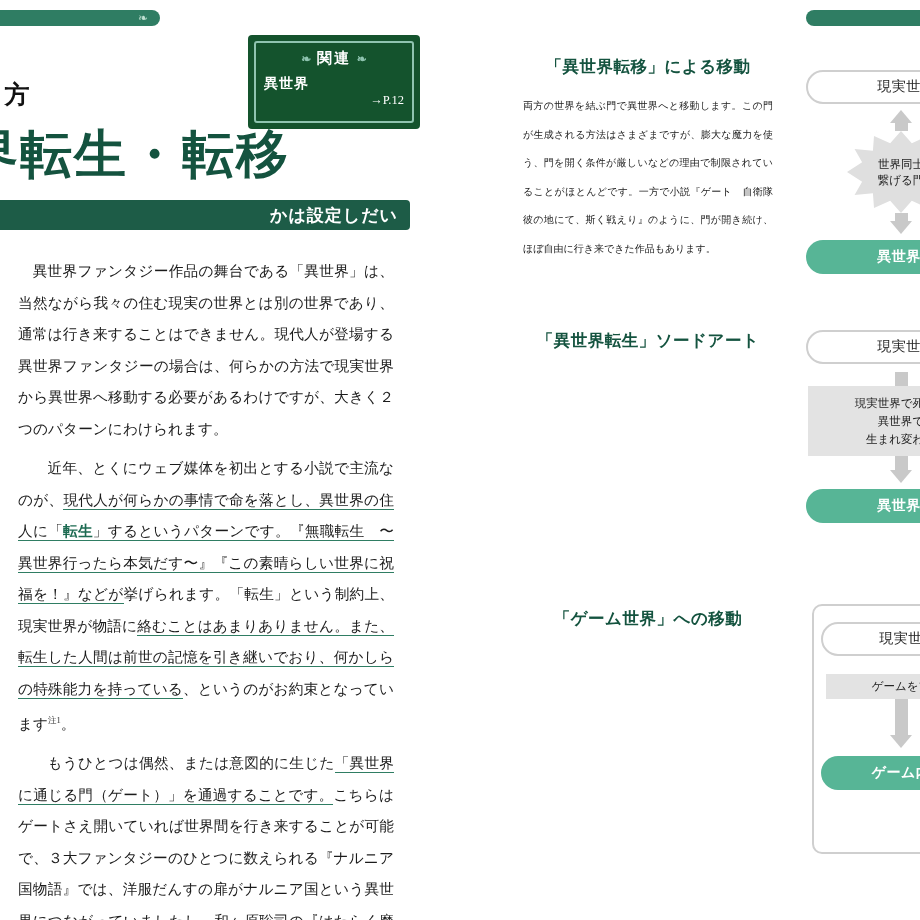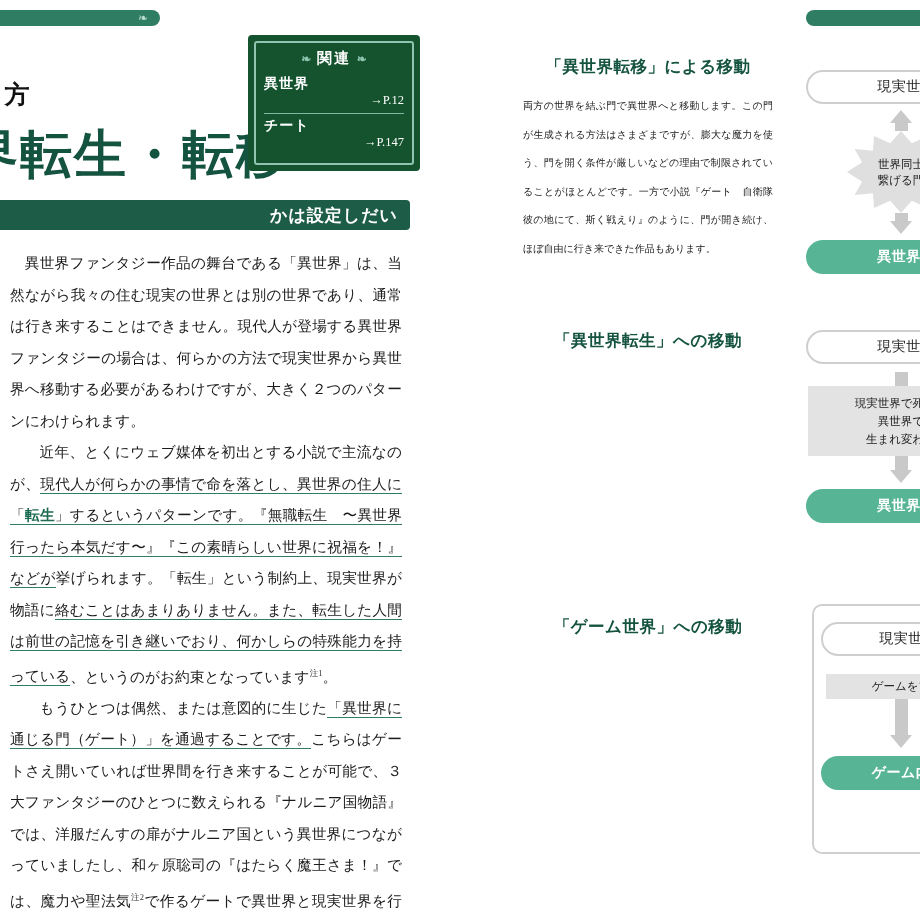--- a/index.html
+++ b/index.html
@@ -85,21 +85,21 @@
     position: absolute;
     left: 10px;
     top: 248px;
     width: 392px;
     font-size: 14.7px;
     line-height: 31.5px;
     text-align: justify;
     text-justify: inter-ideograph;
   }
   .body-text p {
-    margin: 0;
+    margin: 8px;
     text-indent: 1em;
   }
   .u {
     border-bottom: 1px solid #2f7d63;
     padding-bottom: 1px;
   }
   .kw {
     color: #1d6b52;
     font-weight: bold;
     border-bottom: 1px solid #2f7d63;
@@ -321,39 +321,35 @@
     <div class="related-title">
       <span class="orn">❧</span>
       <span>関連</span>
       <span class="orn">❧</span>
     </div>
 
     <div class="rel-item">
       <div class="rel-name">異世界</div>
       <div class="rel-page">→P.12</div>
     </div>
-    <div class="rel-item">
-      <div class="rel-name">チート</div>
-      <div class="rel-page">→P.147</div>
-    </div>
   </div>
 </div>
 
 <div class="col-mid">
 
   <div class="blk" style="top:56px;">
     <div class="blk-h">「異世界転移」による移動</div>
     <p class="blk-p">両方の世界を結ぶ門で異世界へと移動します。この門が生成される方法はさまざまですが、膨大な魔力を使う、門を開く条件が厳しいなどの理由で制限されていることがほとんどです。一方で小説『ゲート　自衛隊　彼の地にて、斯く戦えり』のように、門が開き続け、ほぼ自由に行き来できた作品もあります。</p>
   </div>
 
   <div class="blk" style="top:330px;">
-    <div class="blk-h">「異世界転生」への移動</div>
-  </div>
-
-  <div class="blk" style="top:608px;margin-top:8px;">
+    <div class="blk-h">「異世界転生」ソードアート</div>
+  </div>
+
+  <div class="blk" style="top:608px;">
     <div class="blk-h">「ゲーム世界」への移動</div>
   </div>
 </div>
 
 <div class="col-right">
 
   <div class="diagram" style="top:70px;">
     <div class="pill outline" style="width:186px;">現実世</div>
     <div style="height:6px;"></div>
     <div class="arrow-up"></div>

